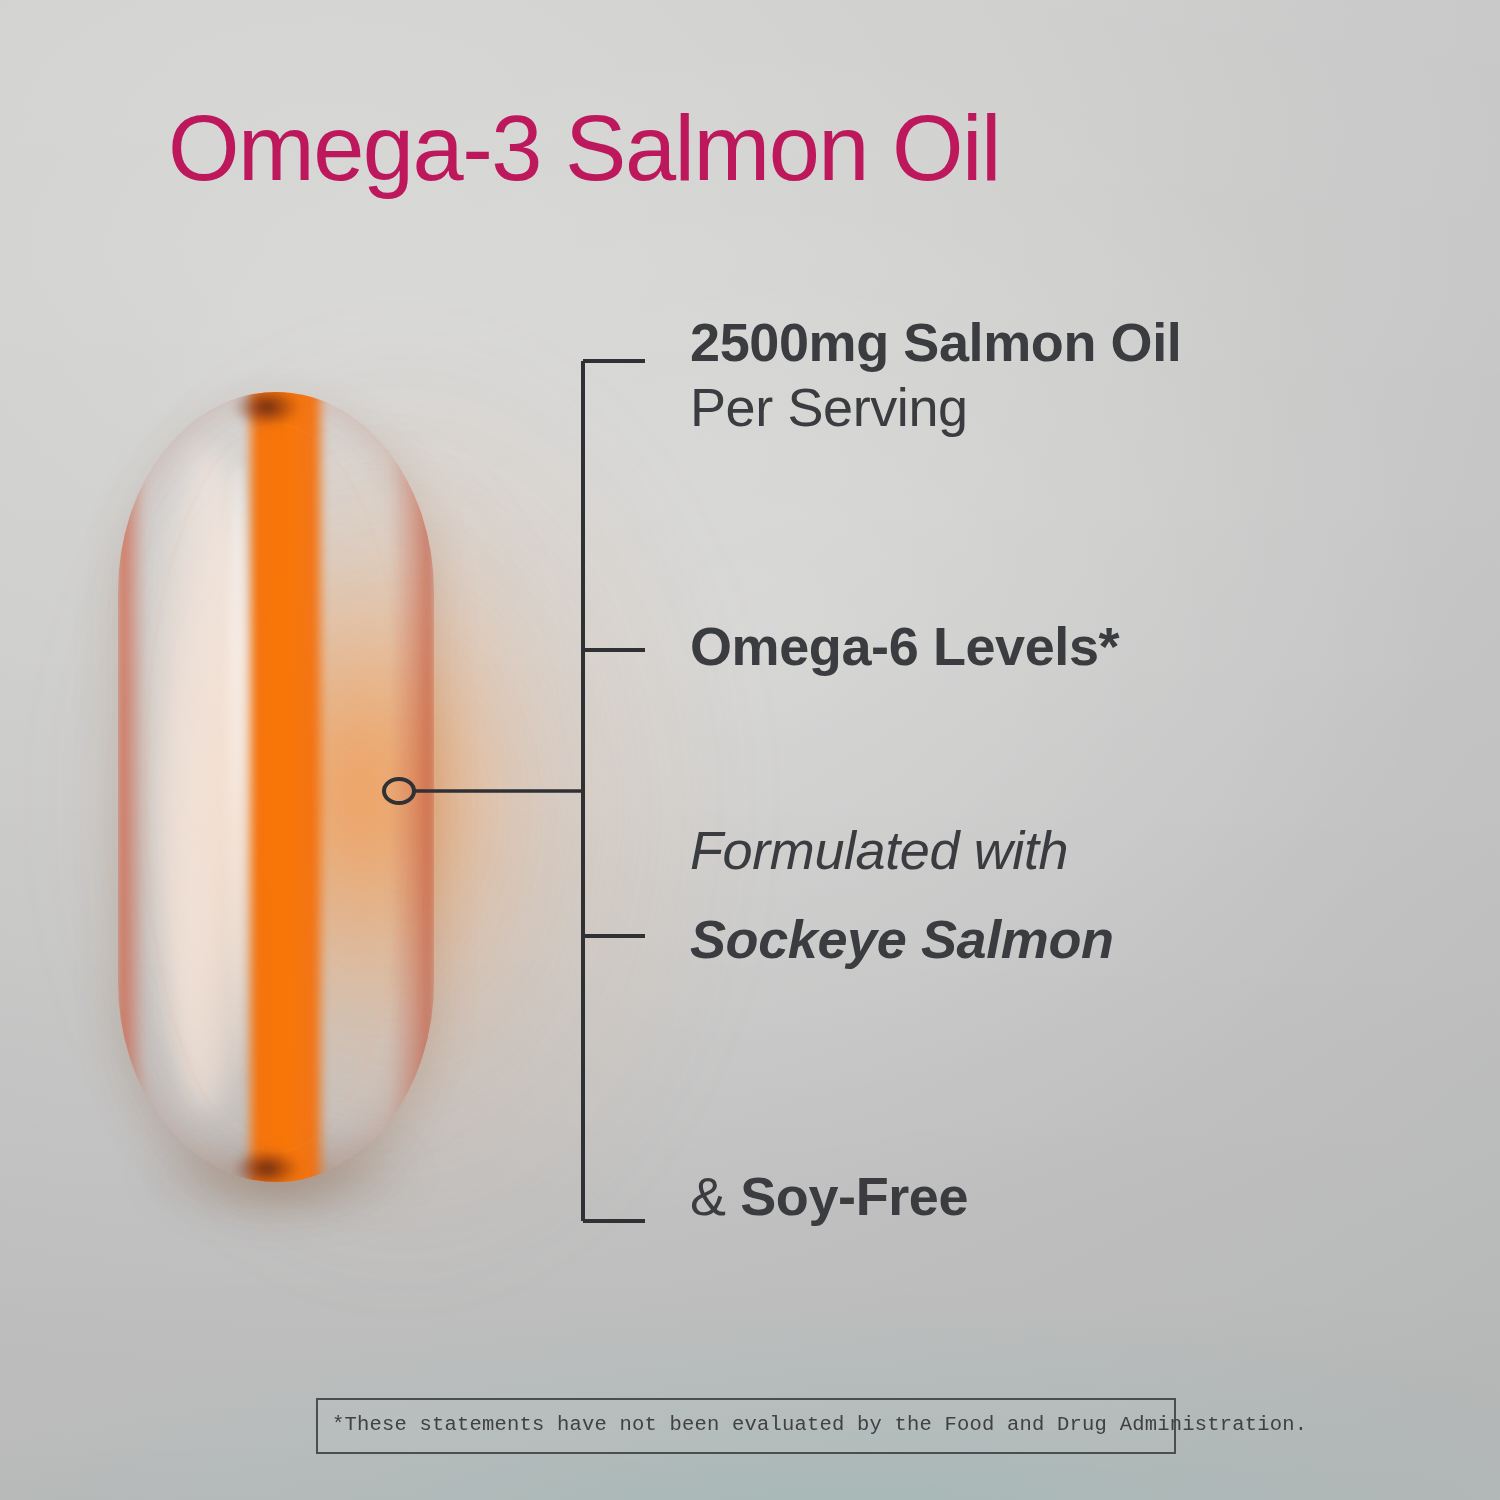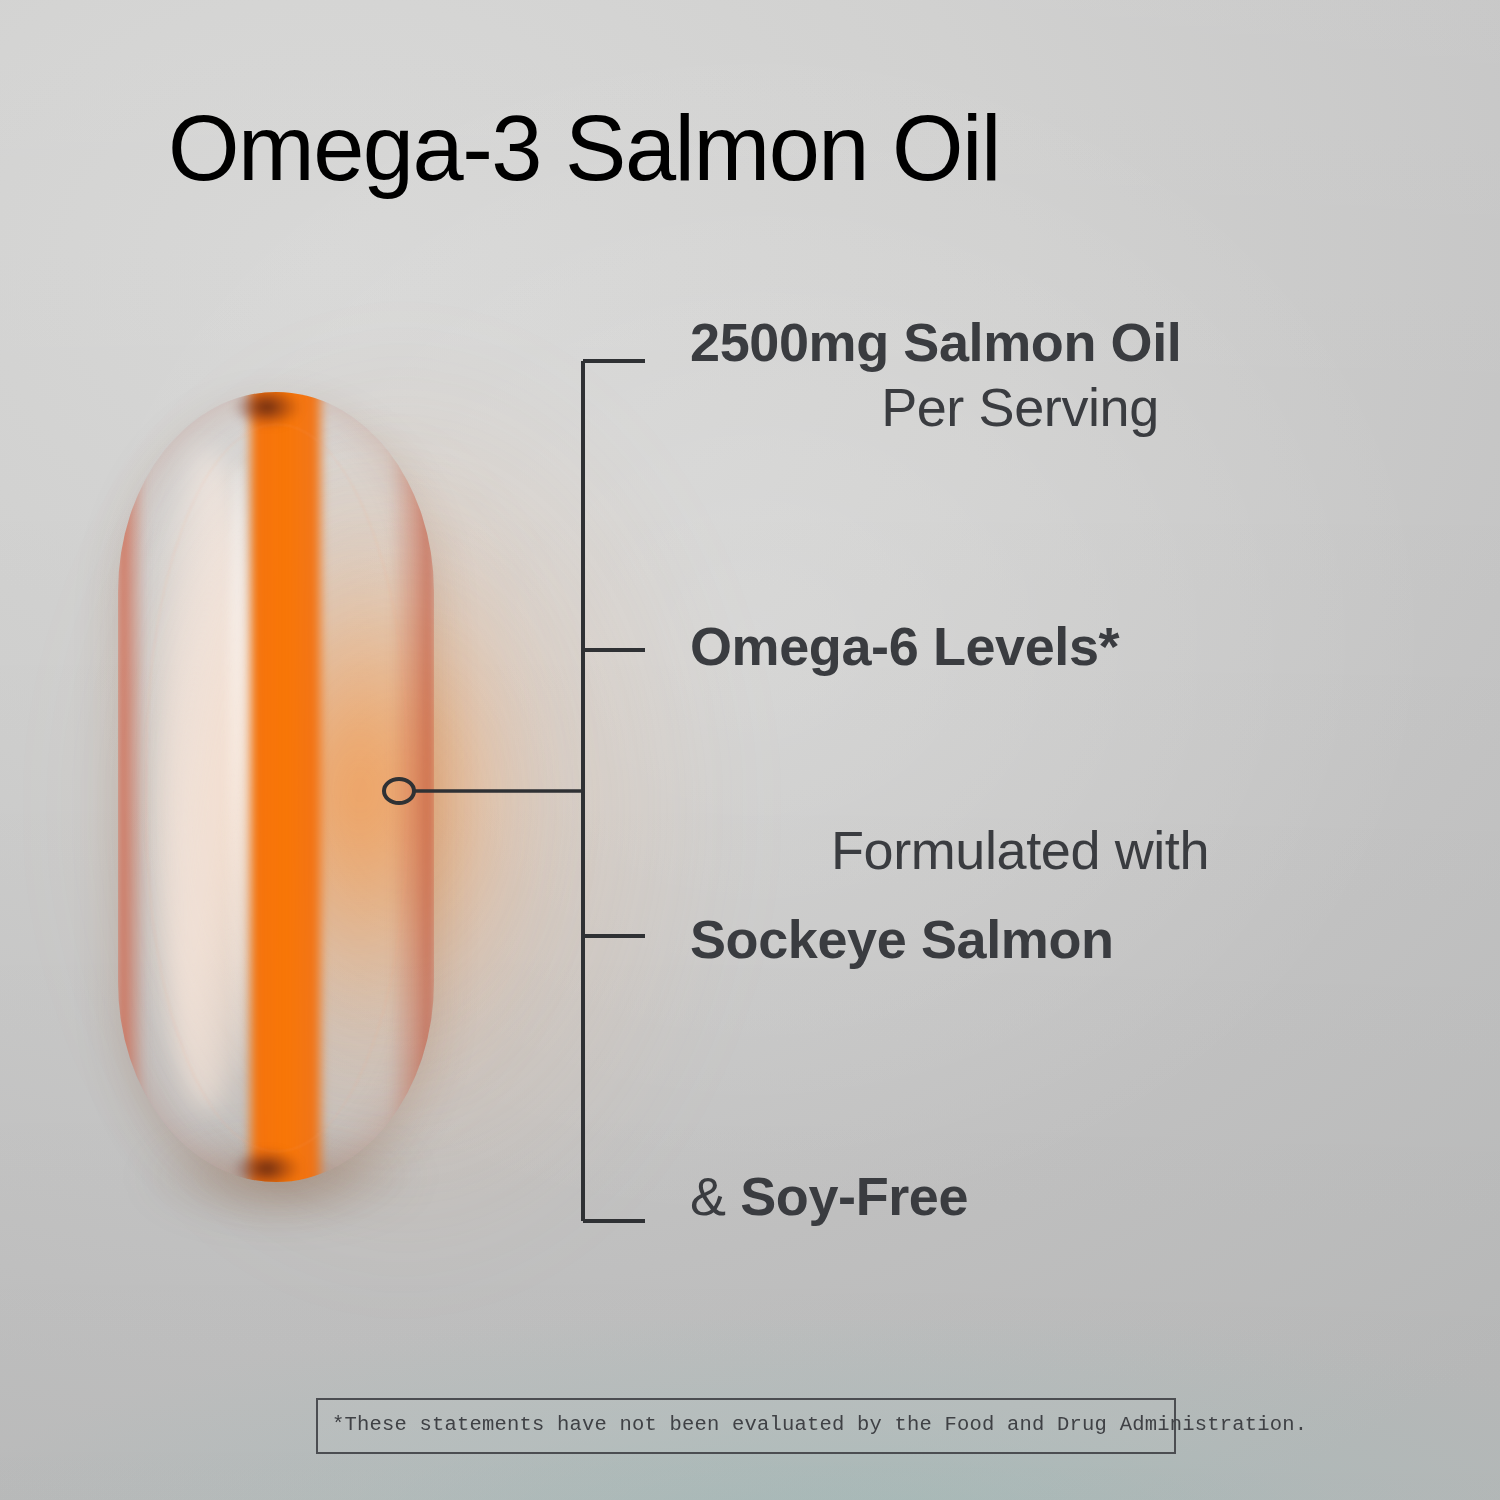--- a/index.html
+++ b/index.html
@@ -208,21 +208,21 @@
   }
 
   
   .title {
     position: absolute;
     left: 168px;
     top: 96px;
     font-size: 92px;
     font-weight: 500;
     letter-spacing: -1.5px;
-    color: #000000;
+    color: #be185d;
     white-space: nowrap;
   }
 
   
   .callout-svg {
     position: absolute;
     left: 0;
     top: 0;
     width: 1500px;
     height: 1500px;
@@ -243,27 +243,27 @@
     width: 660px;
     color: #3a3c40;
   }
   .feature .line {
     display: block;
     font-size: 54px;
     line-height: 1.20;
     letter-spacing: -0.4px;
     white-space: nowrap;
   }
-  .feature .line.reg { font-weight: 400; text-align: center; }
+  .feature .line.reg { font-weight: 400; }
   .feature .line.bold { font-weight: 700; margin-top: 24px; }
   .feature .line .reg-inline { font-weight: 400; }
 
   .feature-1 { top: 286px; }
   .feature-2 { top: 590px; }
-  .feature-3 { top: 818px; }
+  .feature-3 { top: 818px; font-style: italic; }
   .feature-4 { top: 1140px; }
 
   
   .disclaimer {
     position: absolute;
     left: 316px;
     top: 1398px;
     width: 860px;
     box-sizing: border-box;
     border: 2px solid #4b4d51;

